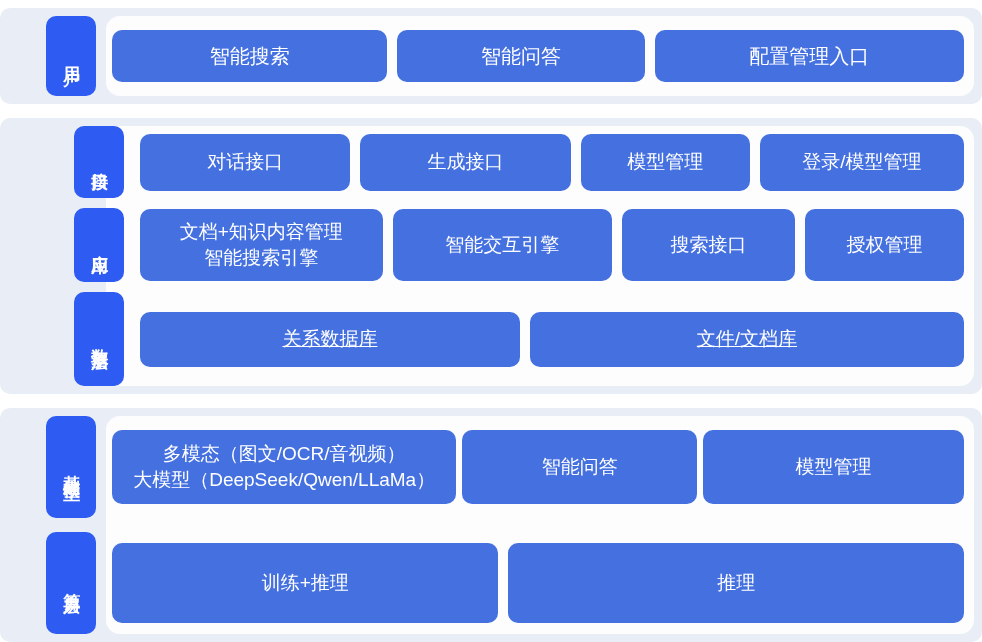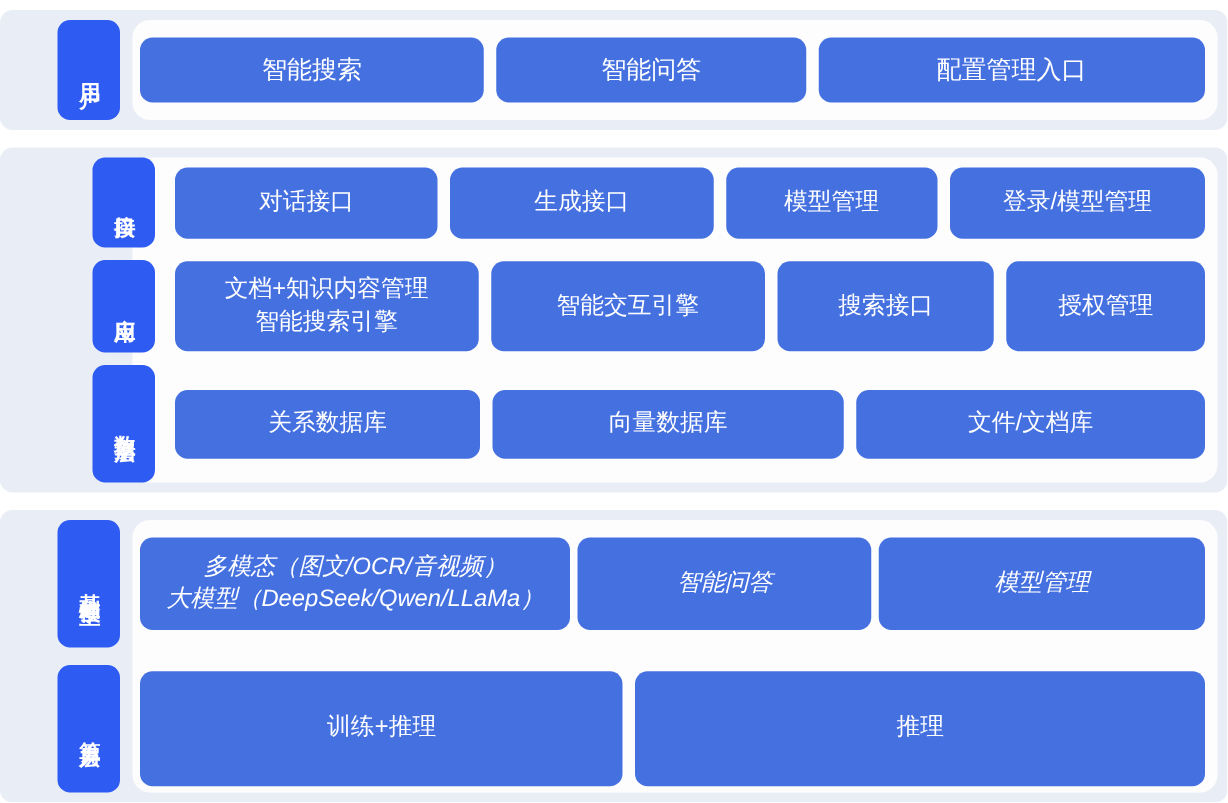--- a/index.html
+++ b/index.html
@@ -58,21 +58,21 @@
     letter-spacing:3px;
     line-height:1.1;
   }
   .boxes{
     flex:1;
     margin-left:16px;
     display:flex;
     align-items:center;
     gap:10px;
   }
-  .boxes.widegap{gap:6px;font-style:italic;}
+  .boxes.widegap{gap:6px;}
   .btn{
     background:#4470e0;
     border-radius:10px;
     color:#ffffff;
     display:flex;
     align-items:center;
     justify-content:center;
     text-align:center;
     font-size:19px;
     white-space:pre-line;
@@ -83,26 +83,26 @@
   .card-1 .rows{height:96px;}
   .card-1 .row{height:80px;}
   .card-1 .btn{height:52px;font-size:20px;}
   
   .card-2 .rows{height:276px;gap:10px;margin-left:28px;}
   .card-2 .row-interfaces{height:72px;}
   .card-2 .row-interfaces .btn{height:57px;align-self:center;}
   .card-2 .row-apps{height:74px;}
   .card-2 .row-apps .btn{height:72px;align-self:center;}
   .card-2 .row-data{height:94px;}
-  .card-2 .row-data .btn{height:55px;align-self:center;}
+  .card-2 .row-data .btn{height:55px;align-self:center;text-decoration:underline;}
   
   .card-3 .rows{height:234px;gap:14px;}
   .card-3 .row{height:102px;}
   .card-3 .row-models .btn{height:74px;align-self:center;}
-  .card-3 .row-compute .btn{height:92px;align-self:center;font-family:Liberation Mono, monospace;}
+  .card-3 .row-compute .btn{height:80px;align-self:center;}
 </style>
 </head>
 <body>
 
 <div class="page">
 
   <div class="card card-1">
     <div class="panel"></div>
     <div class="rows">
       <div class="row">
@@ -143,21 +143,20 @@
           <div class="btn" style="flex-grow:180">搜索接口</div>
           <div class="btn" style="flex-grow:165">授权管理</div>
         </div>
       </div>
       <div class="row row-data">
         <div class="pill">
           <span>数据层</span>
         </div>
         <div class="boxes">
           <div class="btn" style="flex-grow:252">关系数据库</div>
-          <div class="btn" style="flex-grow:290">向量数据库</div>
           <div class="btn" style="flex-grow:288">文件/文档库</div>
         </div>
       </div>
     </div>
   </div>
 
   <div class="card card-3">
     <div class="panel"></div>
     <div class="rows">
       <div class="row row-models">

